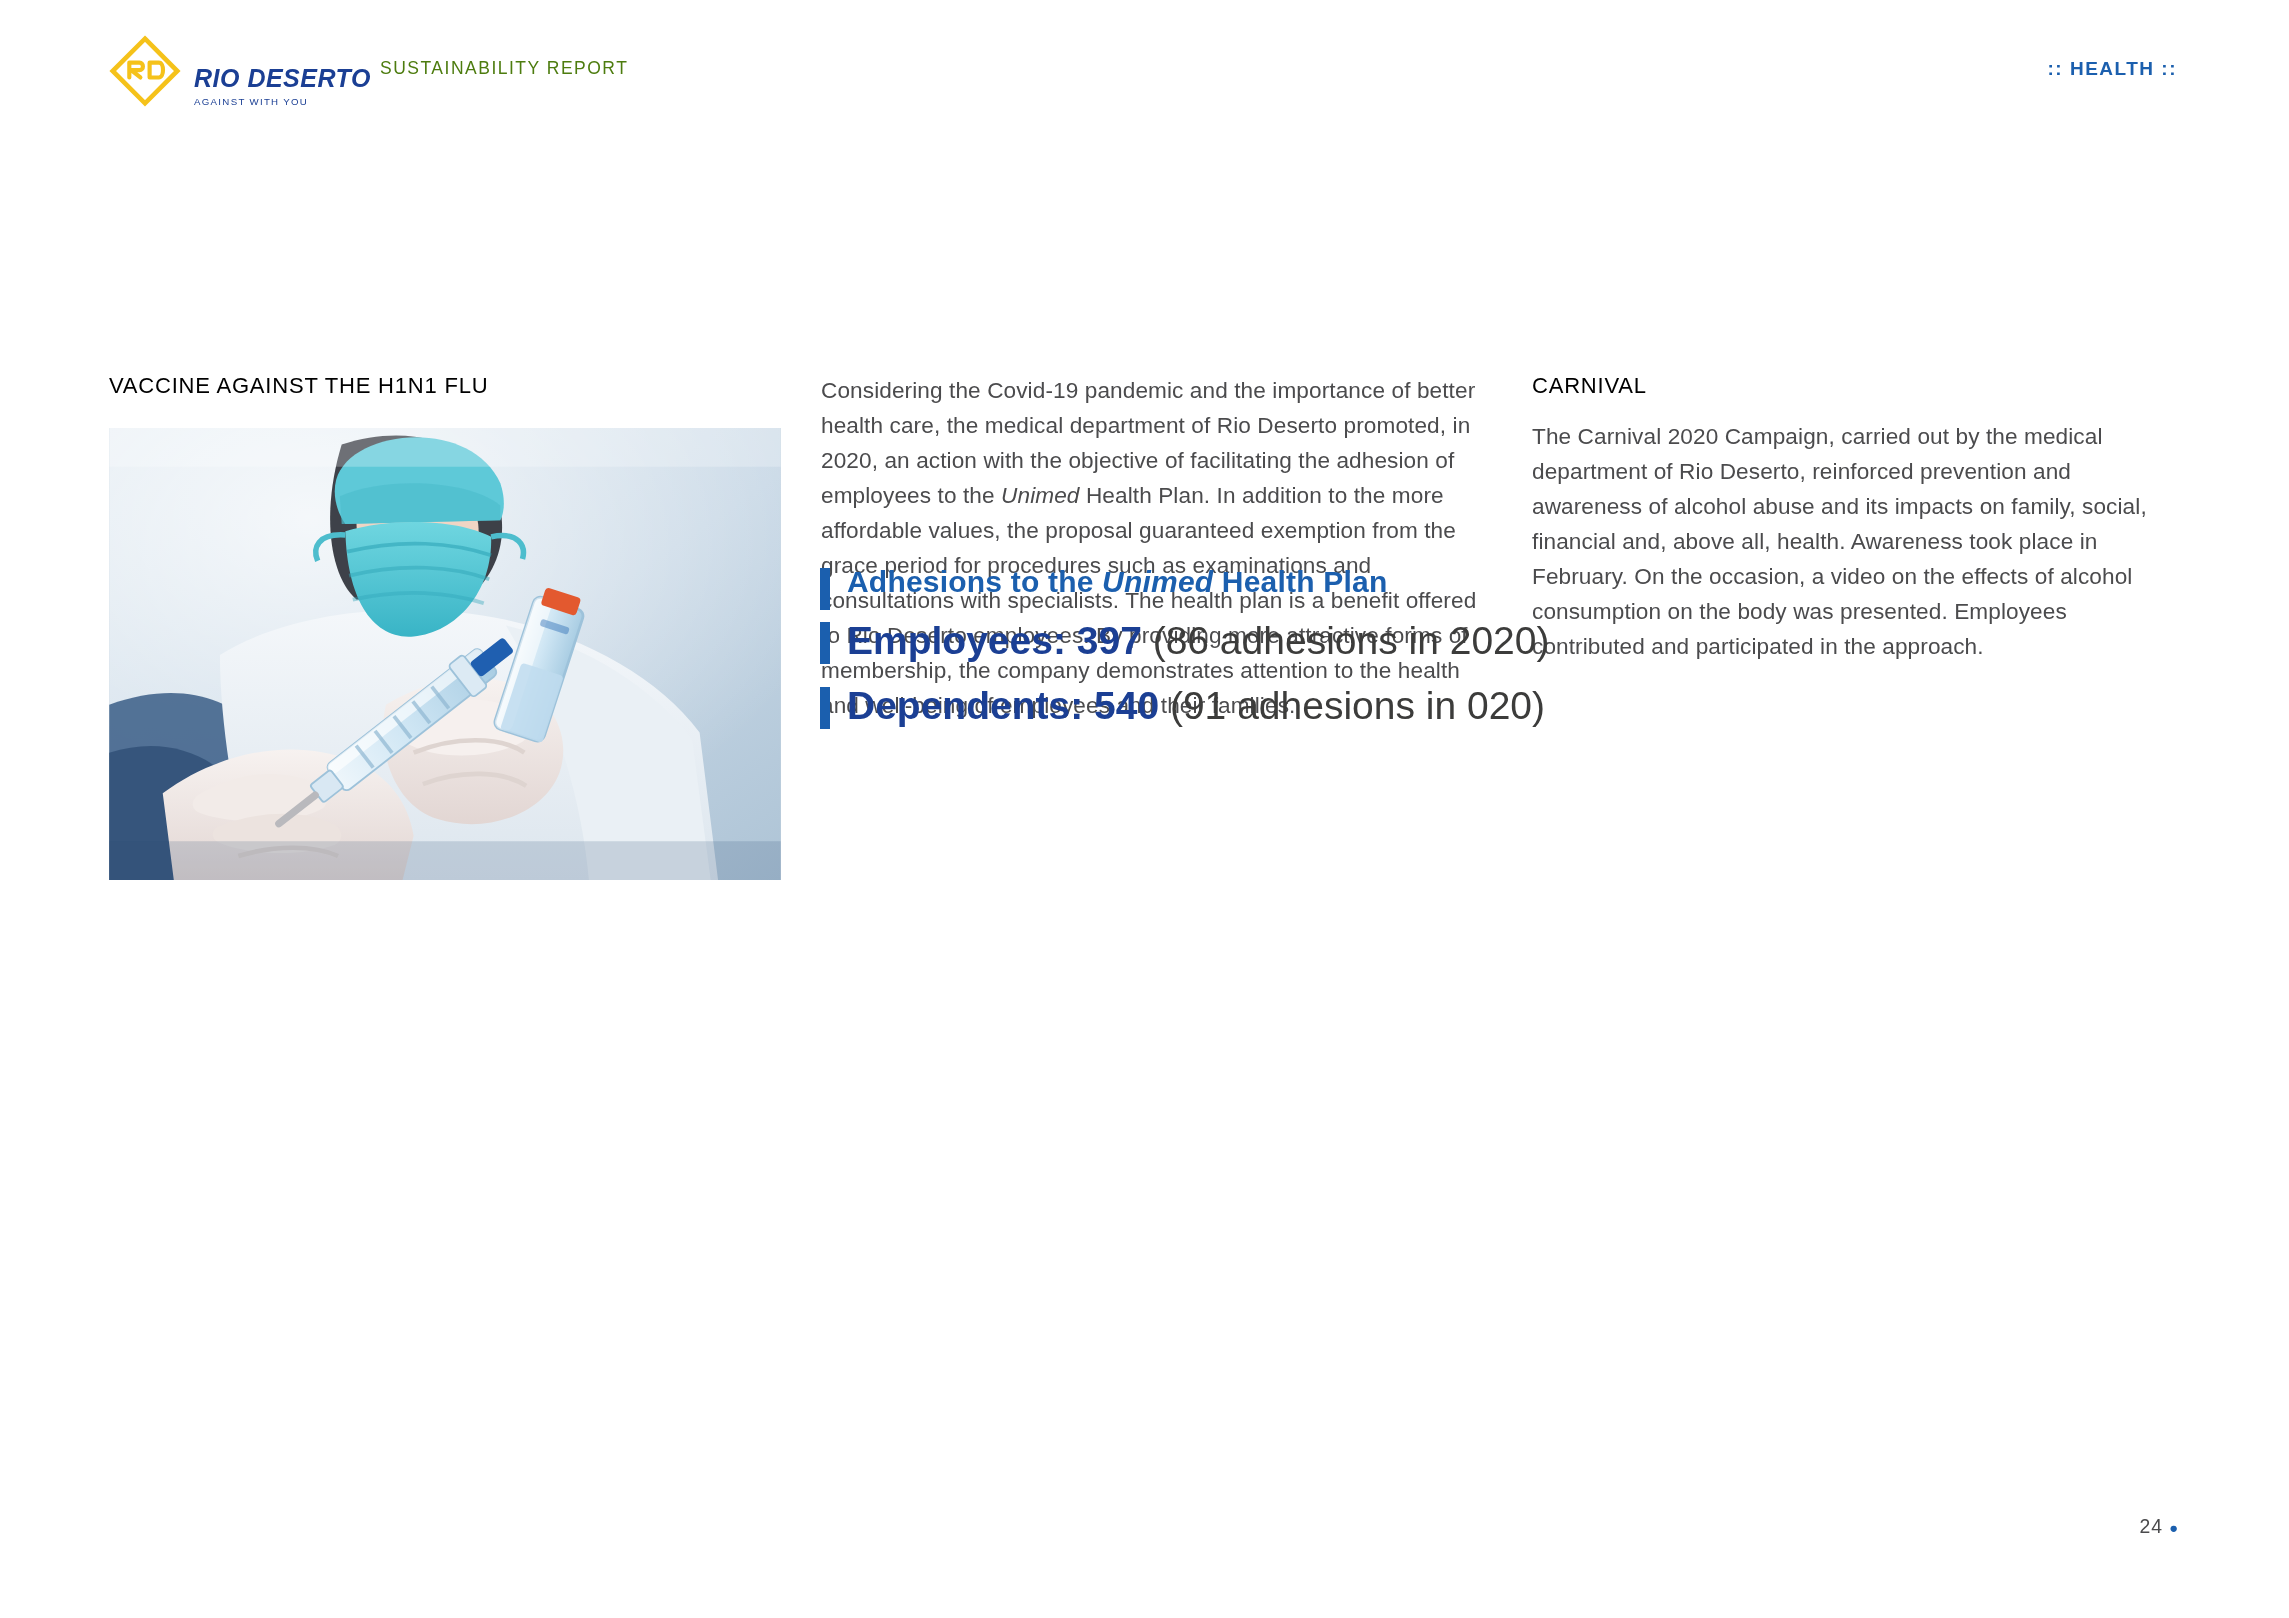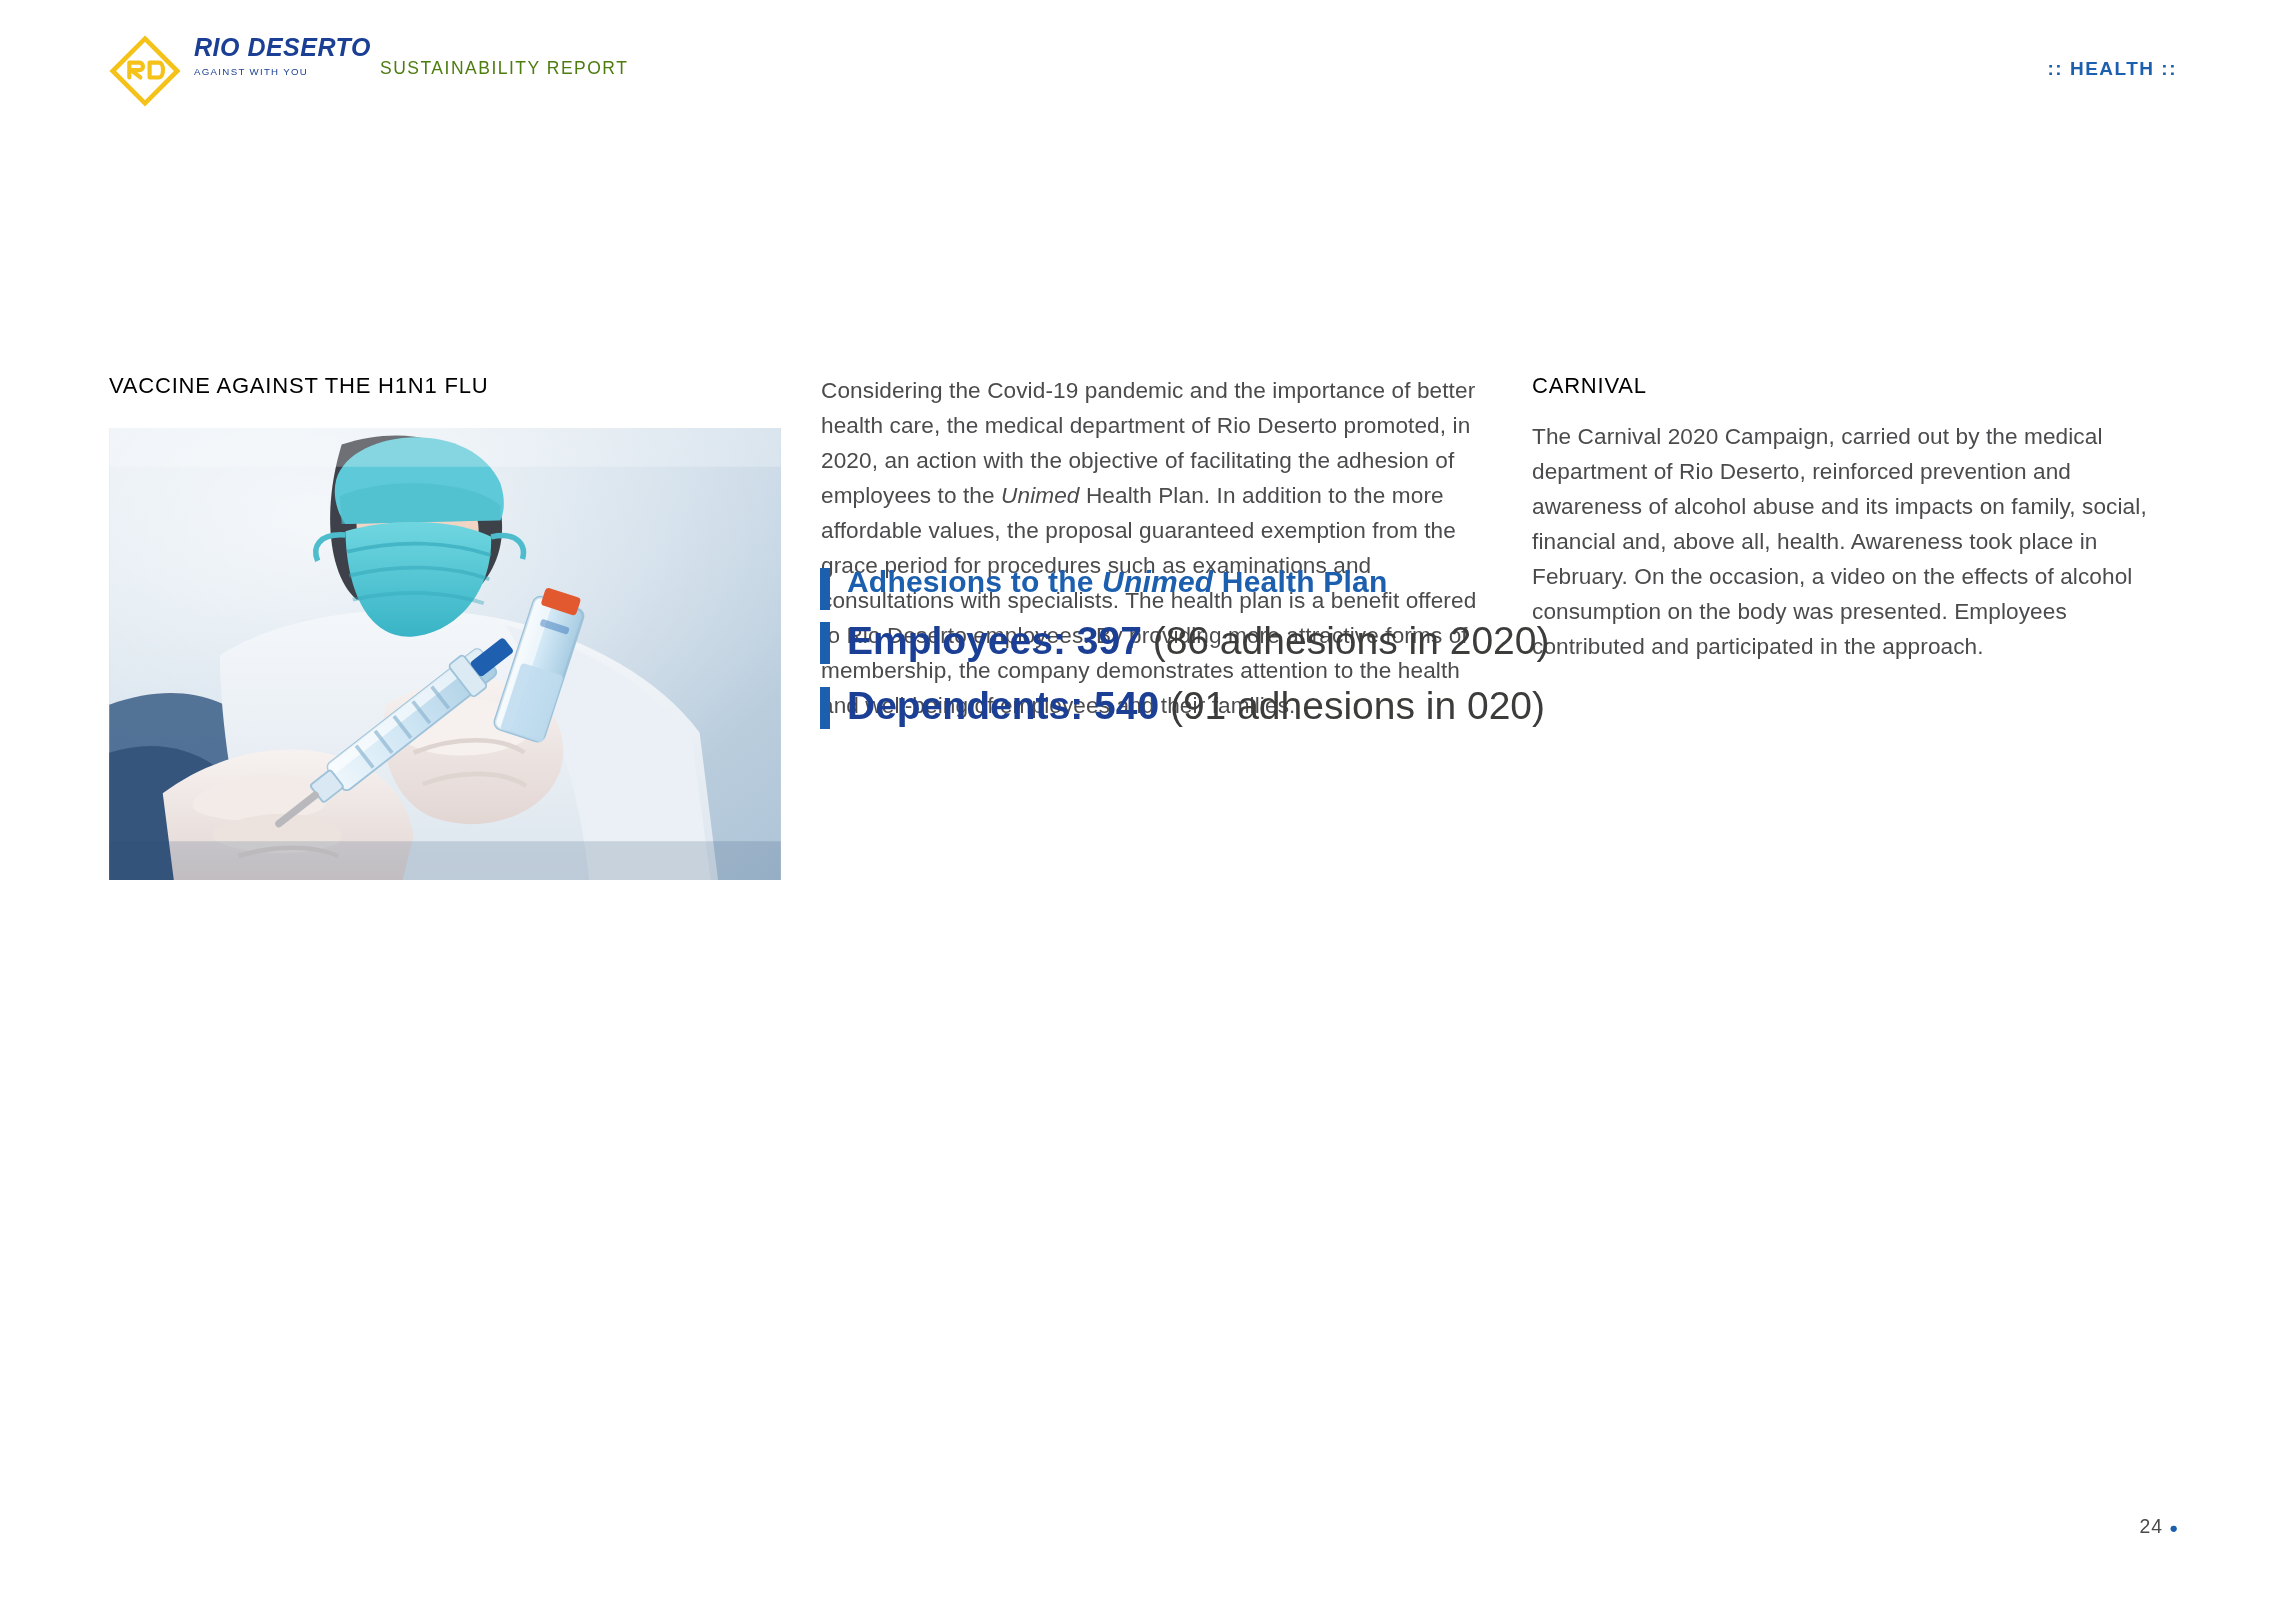--- a/index.html
+++ b/index.html
@@ -23,21 +23,21 @@
     top: 0;
     left: 0;
     width: 2290px;
     height: 138px;
   }
   .logo-block {
     position: absolute;
     left: 109px;
     top: 35px;
     display: flex;
-    align-items: flex-start;
+    align-items: flex-end;
   }
   .logo-mark {
     width: 72px;
     height: 72px;
     position: relative;
     flex: none;
   }
   .logo-text {
     margin-left: 13px;
     line-height: 1;

